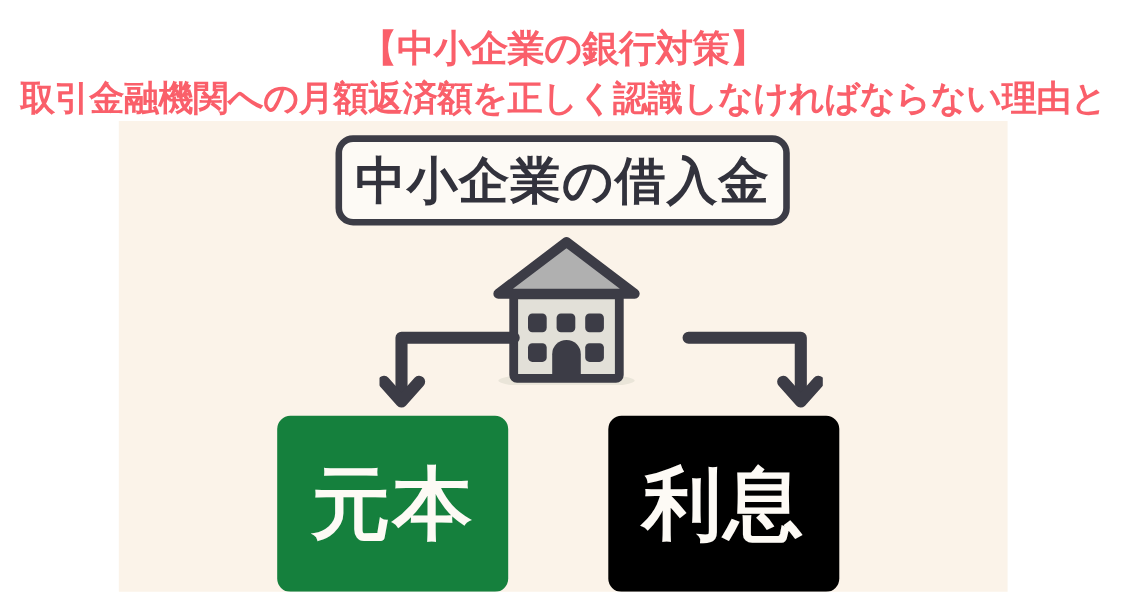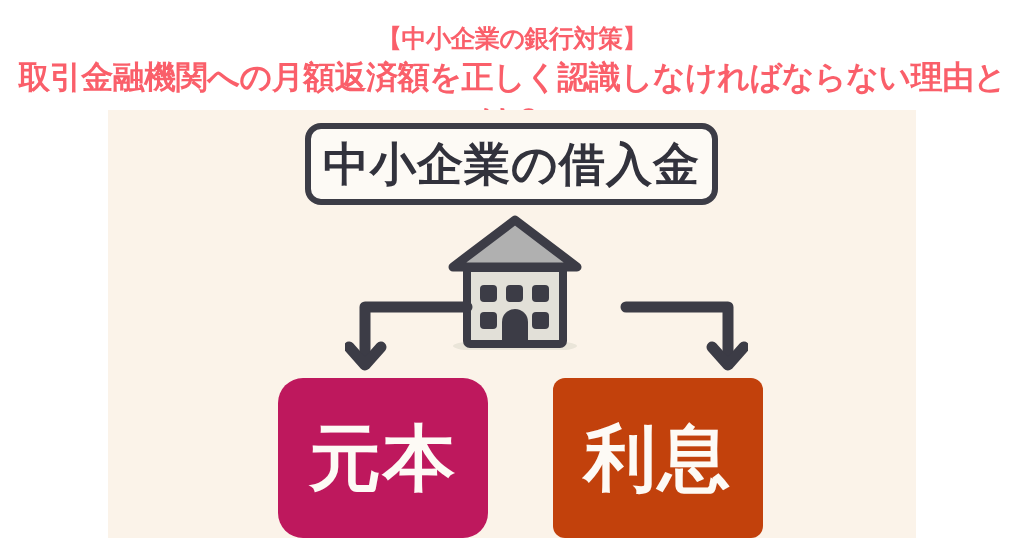--- a/index.html
+++ b/index.html
@@ -22,21 +22,21 @@
     top: 22px;
     width: 1024px;
     text-align: center;
     color: #fa5f6a;
     font-weight: bold;
     line-height: 1.35;
     letter-spacing: -0.5px;
   }
   .headline-line1 {
     display: block;
-    font-size: 25px;
+    font-size: 34px;
   }
   .headline-line2 {
     display: block;
     font-size: 32px;
   }
 
   
   .panel {
     position: absolute;
     left: 108px;
@@ -95,22 +95,22 @@
   .result-box {
     position: absolute;
     top: 268px;           
     width: 210px;
     height: 160px;
     border-radius: 12px;
     display: flex;
     align-items: center;
     justify-content: center;
   }
-  .result-box-left  { left: 170px; background: #be185d; border-radius: 25px; }   
-  .result-box-right { left: 445px; background: #c2410c; }   
+  .result-box-left  { left: 144px; background: #15803d; }   
+  .result-box-right { left: 445px; background: #000000; }   
   .result-box-text {
     font-size: 72px;
     font-weight: bold;
     color: #fdfaf5;
     letter-spacing: 2px;
     line-height: 1;
     white-space: nowrap;
   }
 </style>
 </head>

